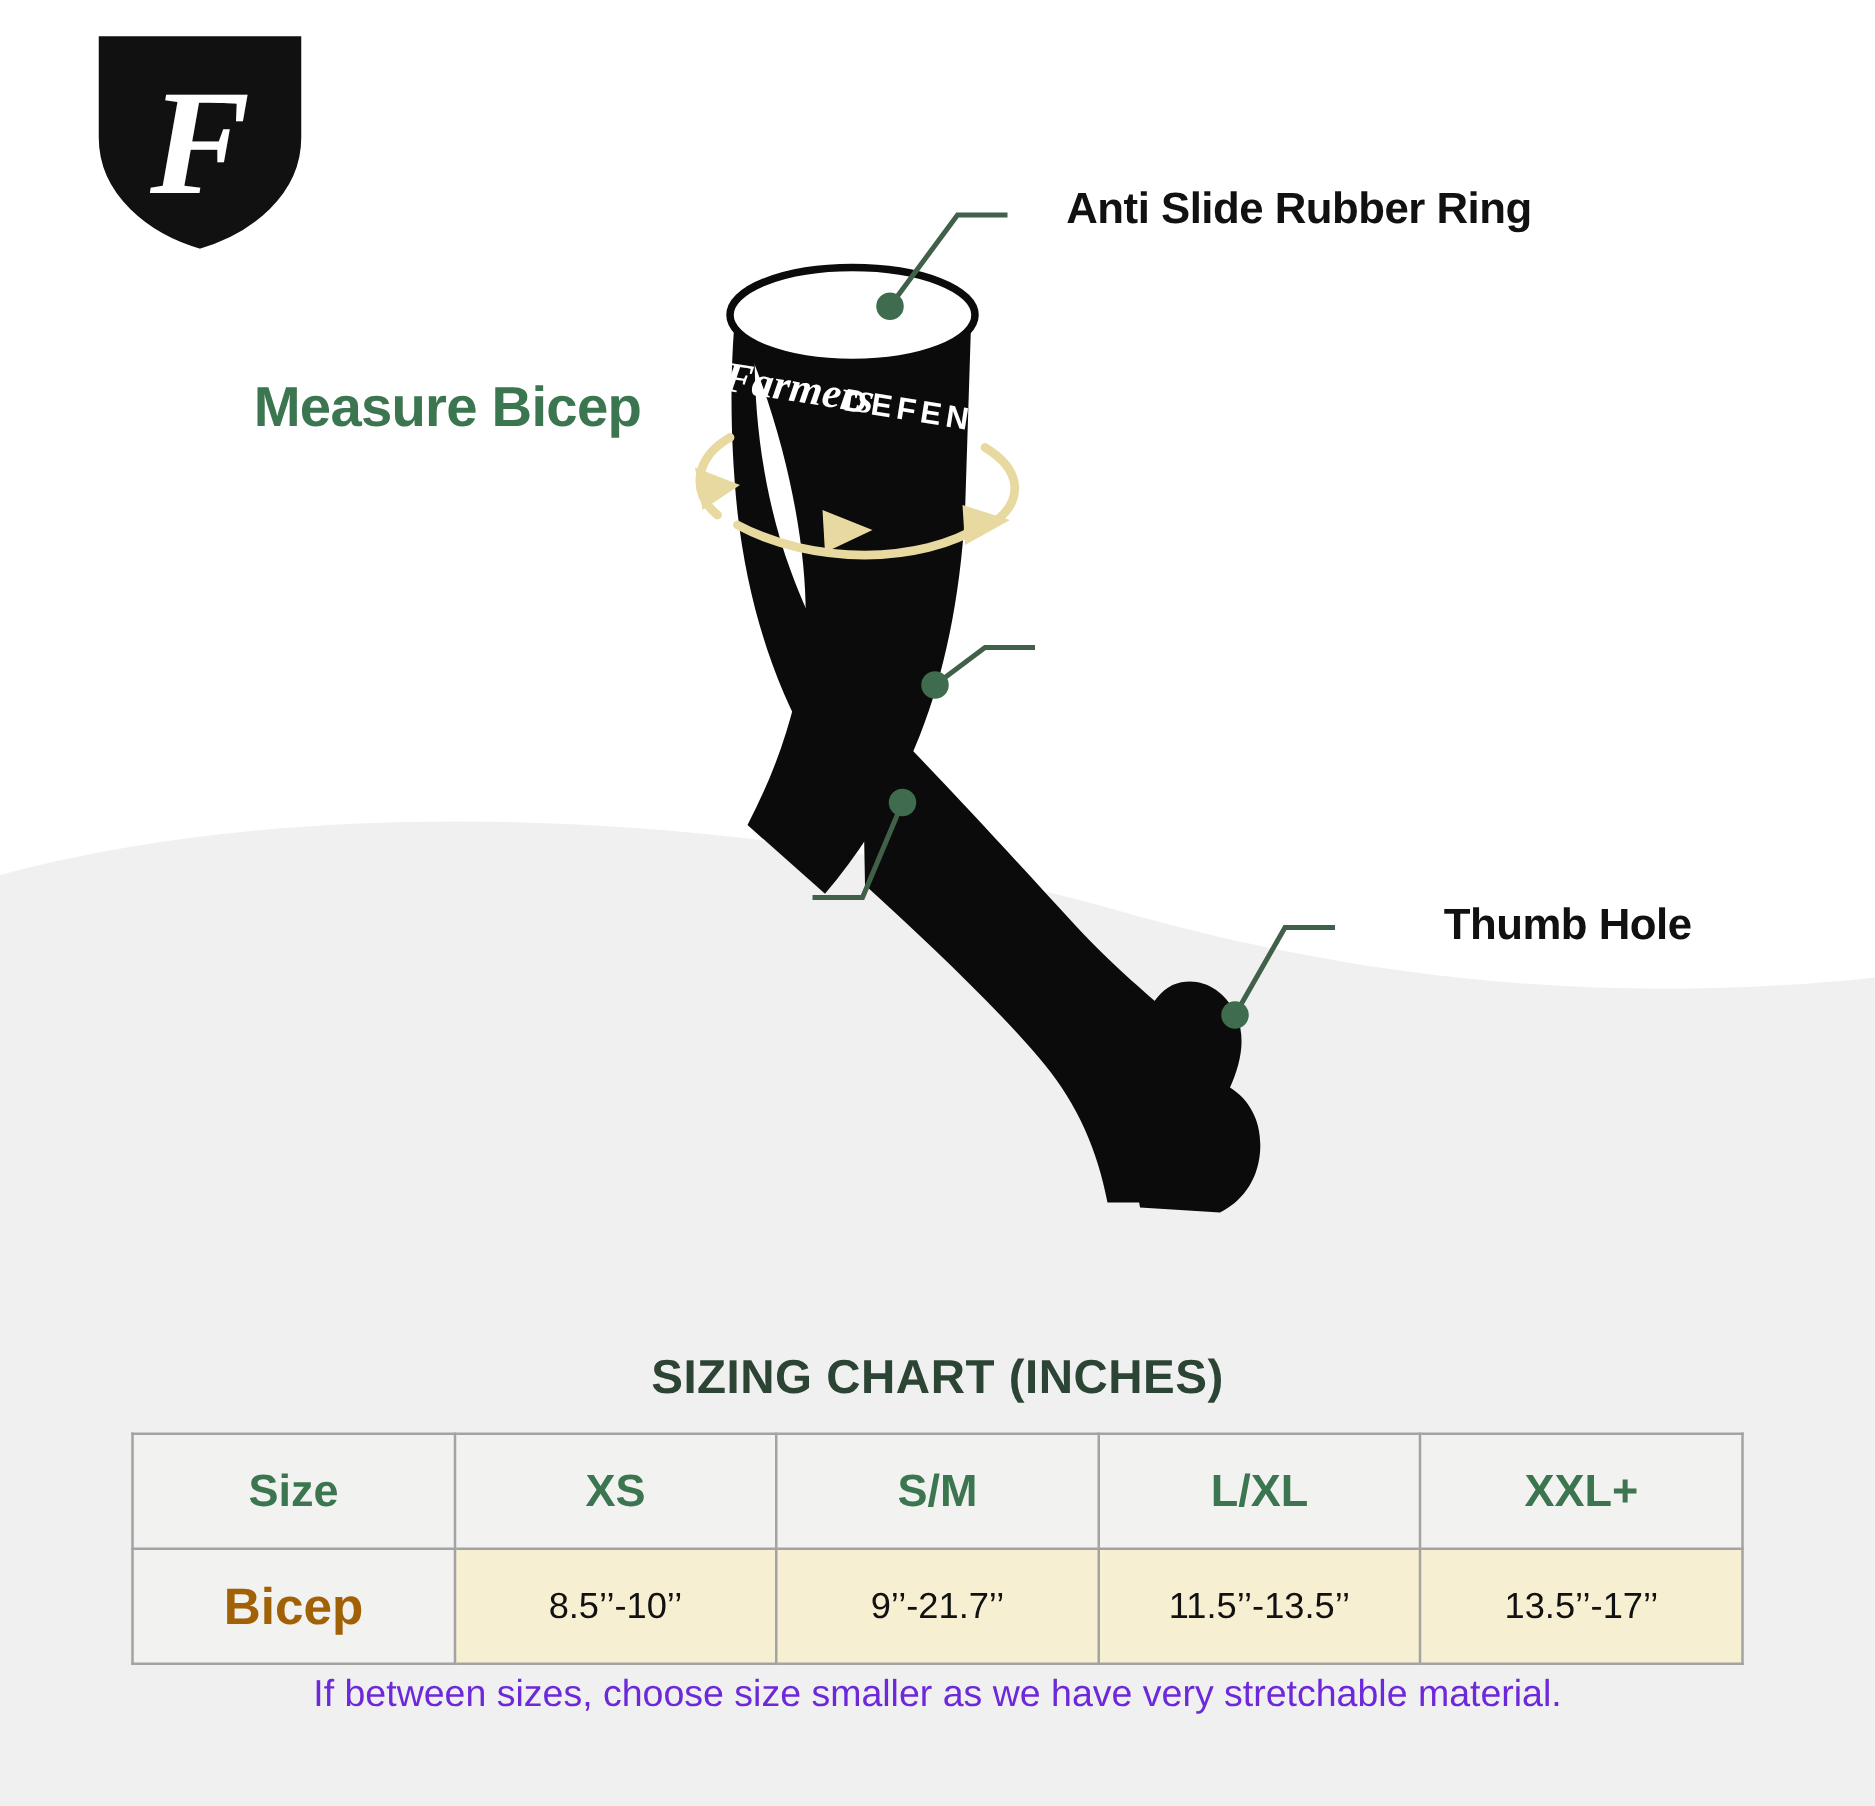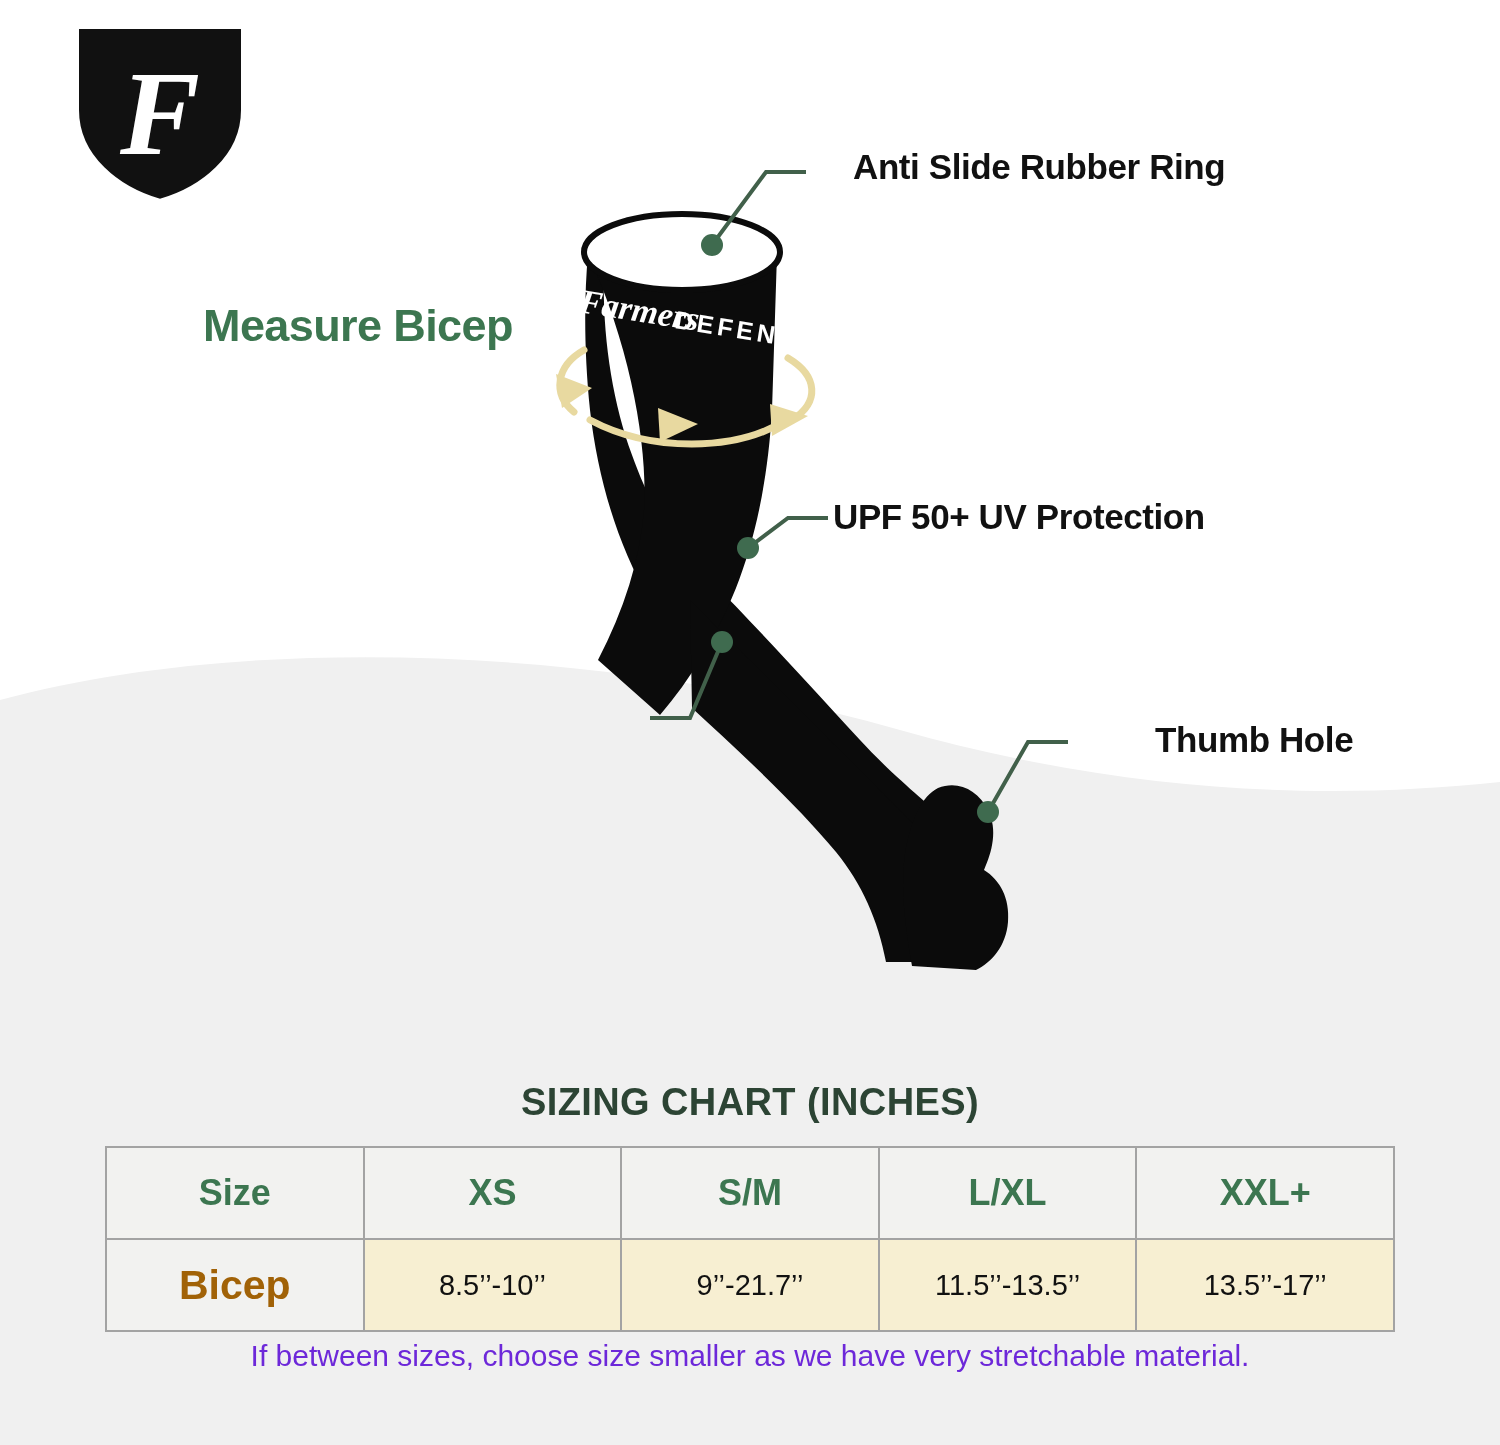--- a/index.html
+++ b/index.html
@@ -232,21 +232,20 @@
     </g>
     <g fill="#3F6B4F">
       <circle cx="712" cy="245" r="11"></circle>
       <circle cx="748" cy="548" r="11"></circle>
       <circle cx="722" cy="642" r="11"></circle>
       <circle cx="988" cy="812" r="11"></circle>
     </g>
   </svg>
 
   <div class="callout" id="label-anti-slide">Anti Slide Rubber Ring</div>
-  <div class="callout" id="label-upf">UPF 50+ UV Protection</div>
   <div class="callout" id="label-thumb">Thumb Hole</div>
 
   <div id="label-measure-bicep">Measure Bicep</div>
 
   <div id="chart-title">SIZING CHART (INCHES)</div>
 
   <table id="size-table">
     <tbody>
       <tr>
         <td class="head-cell">Size</td>

